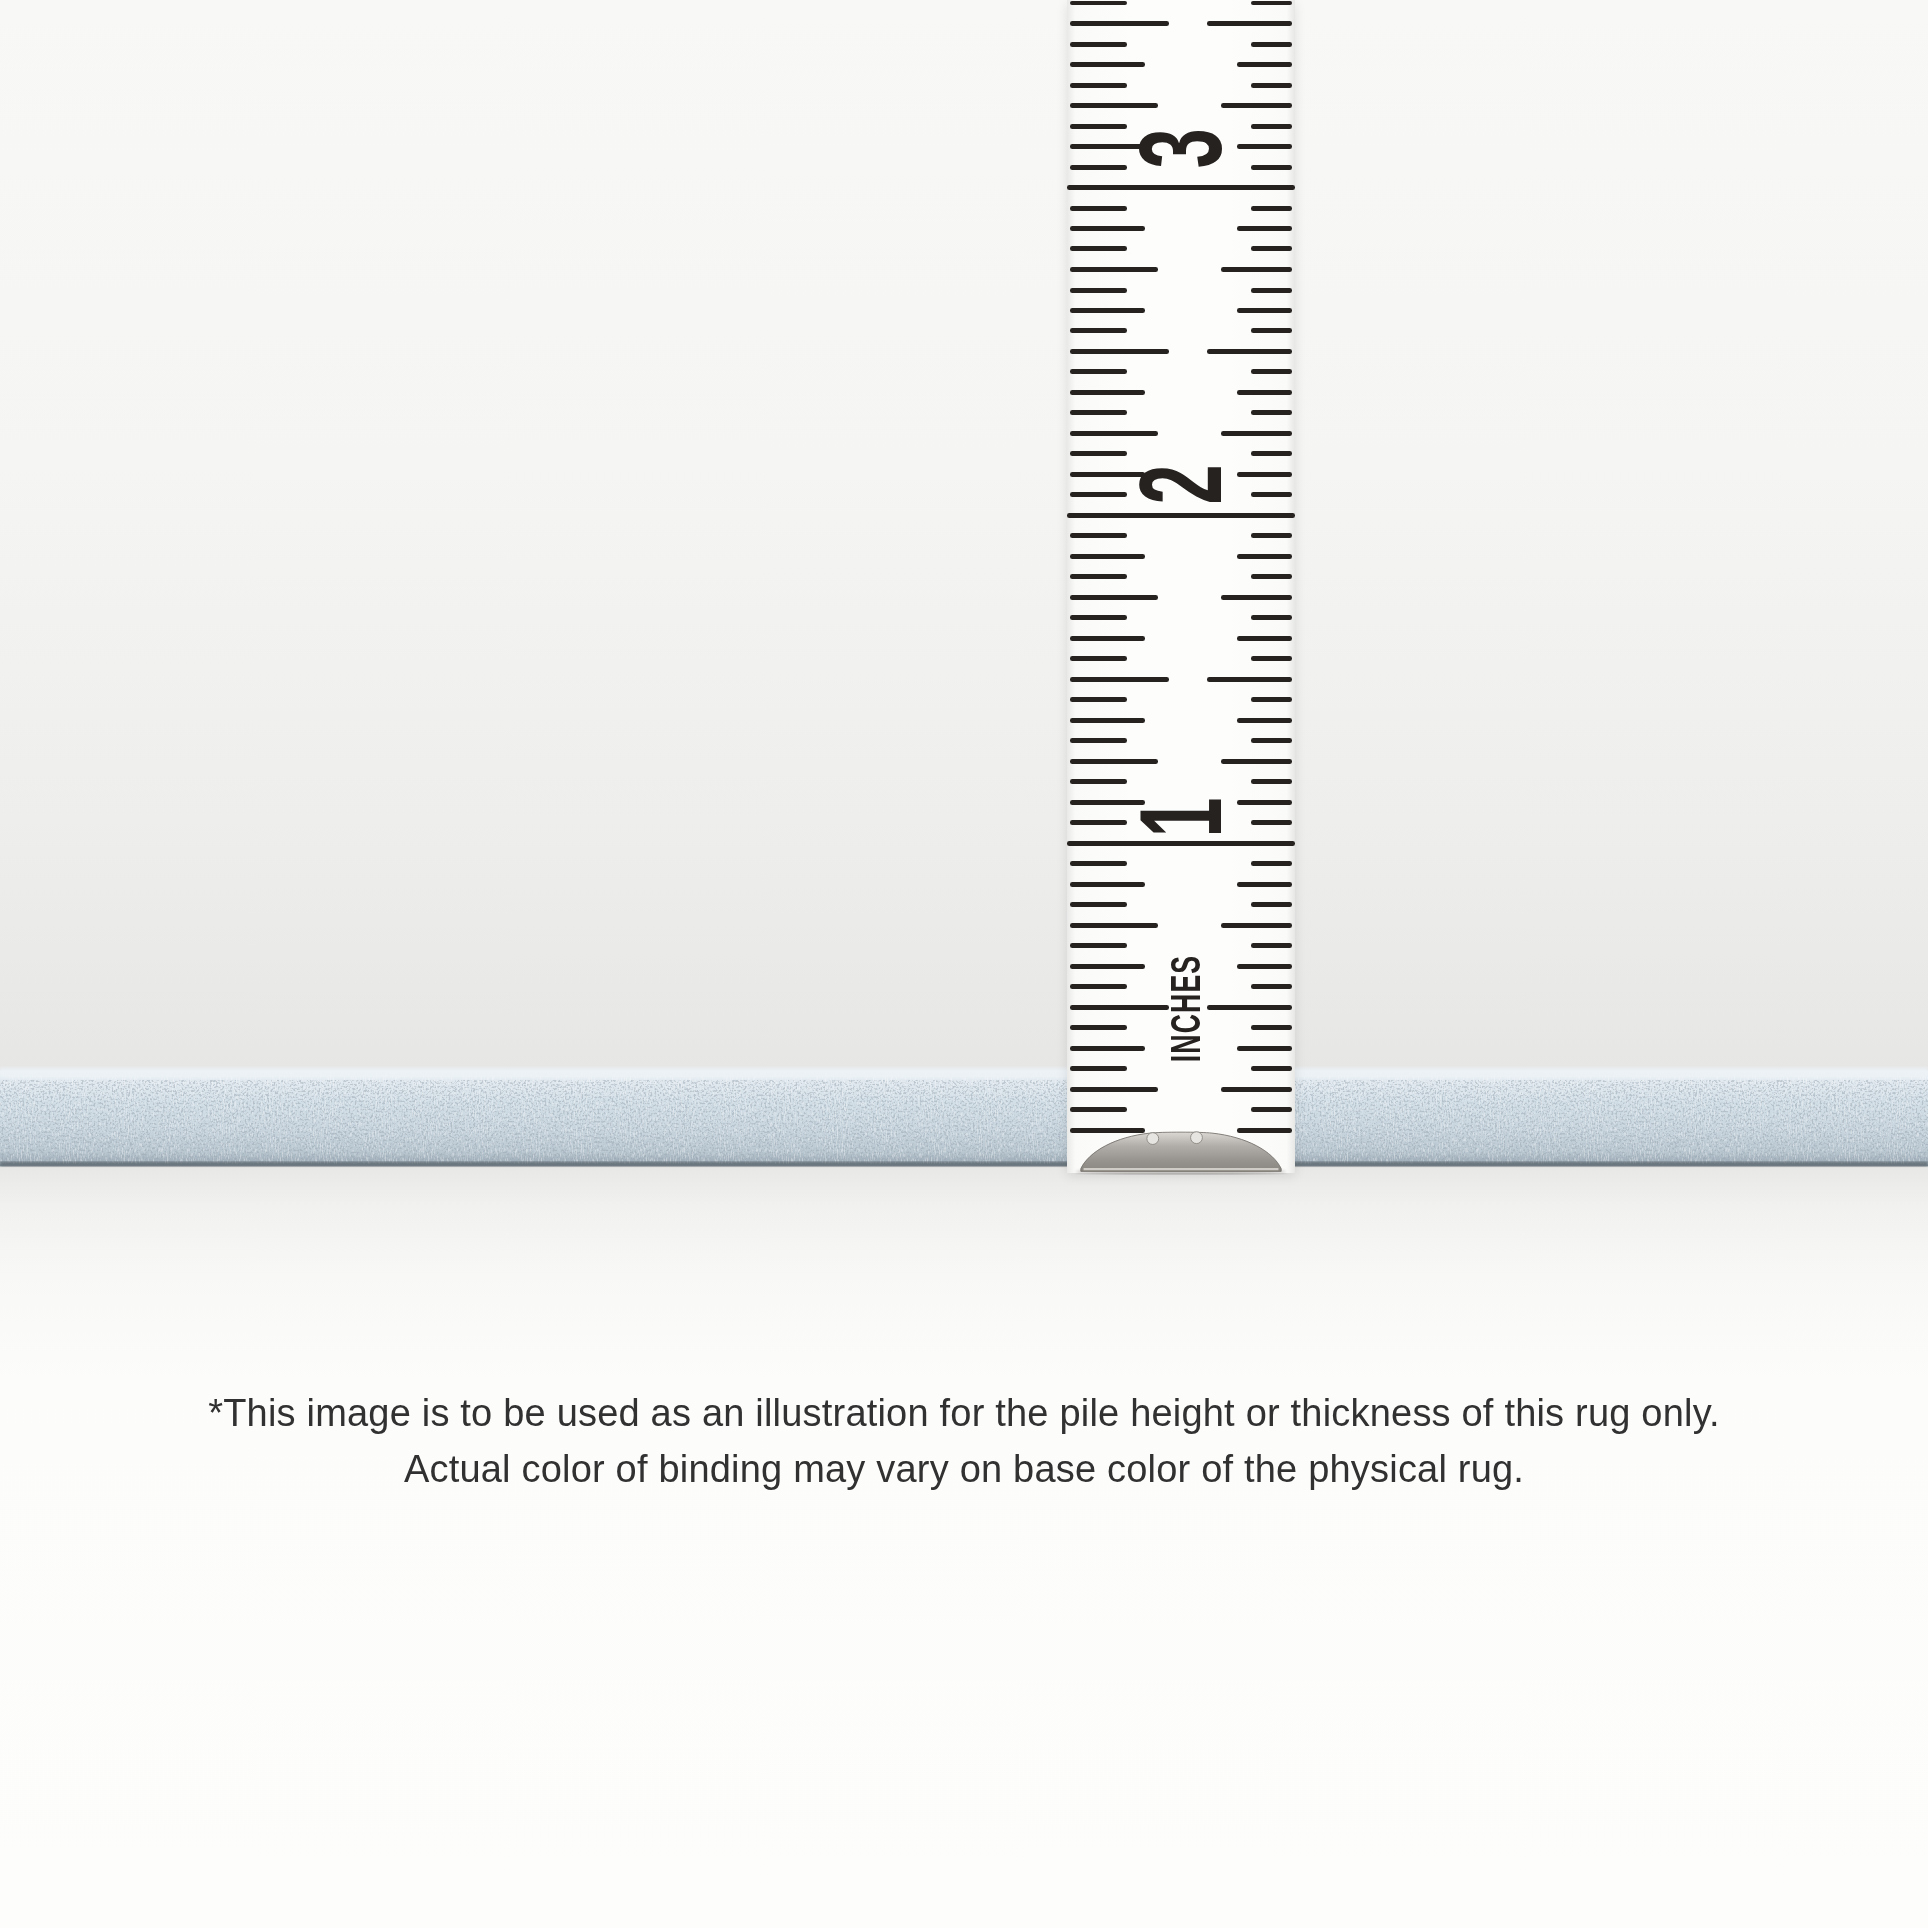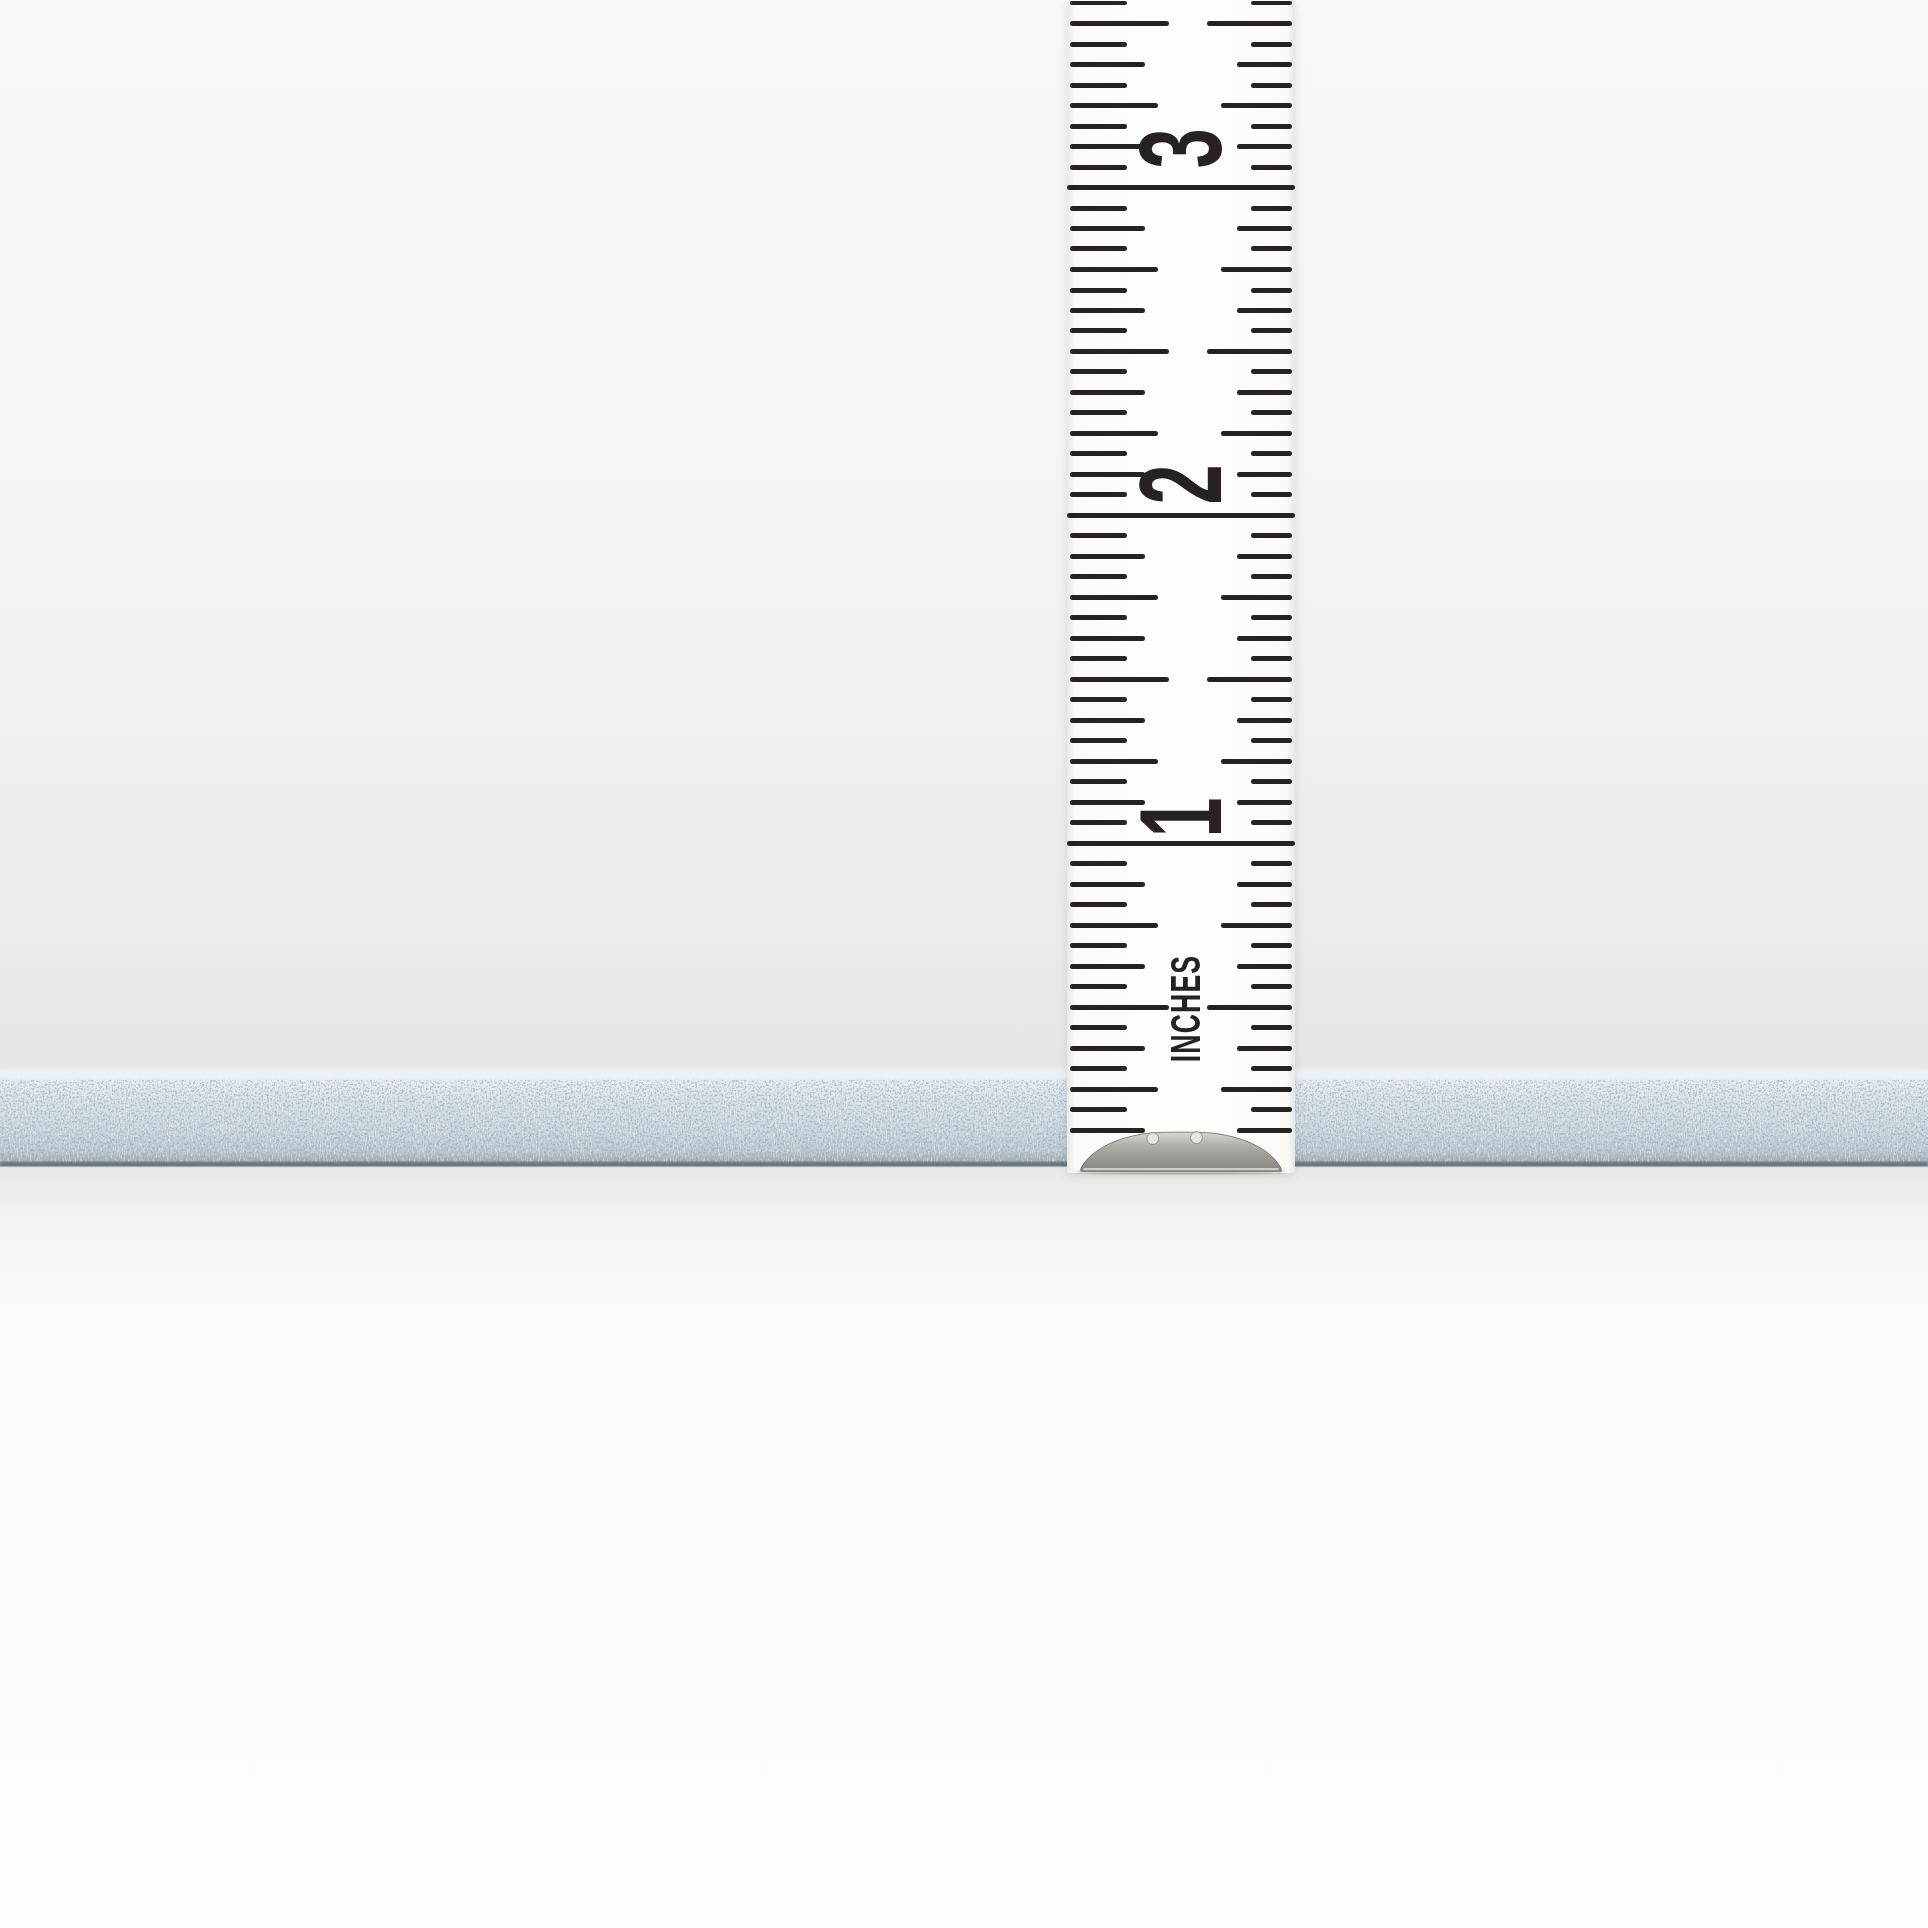--- a/index.html
+++ b/index.html
@@ -212,14 +212,16 @@
     </defs>
     <ellipse cx="124" cy="52.5" rx="116" ry="3.5" fill="#5a554f" opacity="0.35" filter="url(#tshadow)"></ellipse>
     <path d="M14,52 L14,49 C23,30 52,14 90,10 C102,8.6 146,8.6 158,10 C196,14 225,30 234,49 L234,52 Z" fill="url(#mg)" stroke="#6e6a65" stroke-width="0.9"></path>
     <path d="M17,49.5 L231,49.5" stroke="#dcd9d4" stroke-width="2.4" opacity="0.85"></path>
     <circle cx="93" cy="16" r="6.5" fill="#e7e5e1" stroke="#8d8984" stroke-width="1"></circle>
     <circle cx="141" cy="15" r="6.5" fill="#e7e5e1" stroke="#8d8984" stroke-width="1"></circle>
   </svg>
 </div>
 
 <div class="caption">
+  <div>*This image is to be used as an illustration for the pile height or thickness of this rug only.</div>
+  <div>Actual color of binding may vary on base color of the physical rug.</div>
 </div>
 
 
 </body></html>

